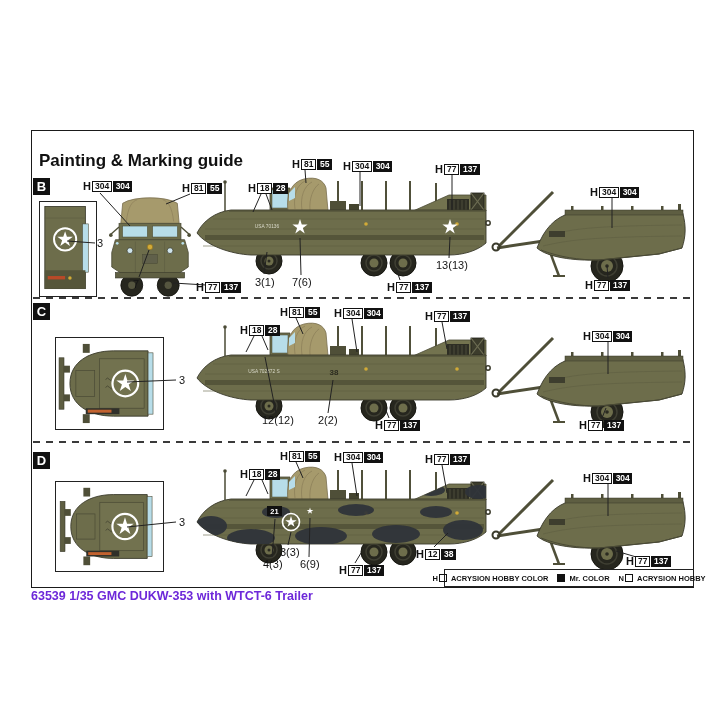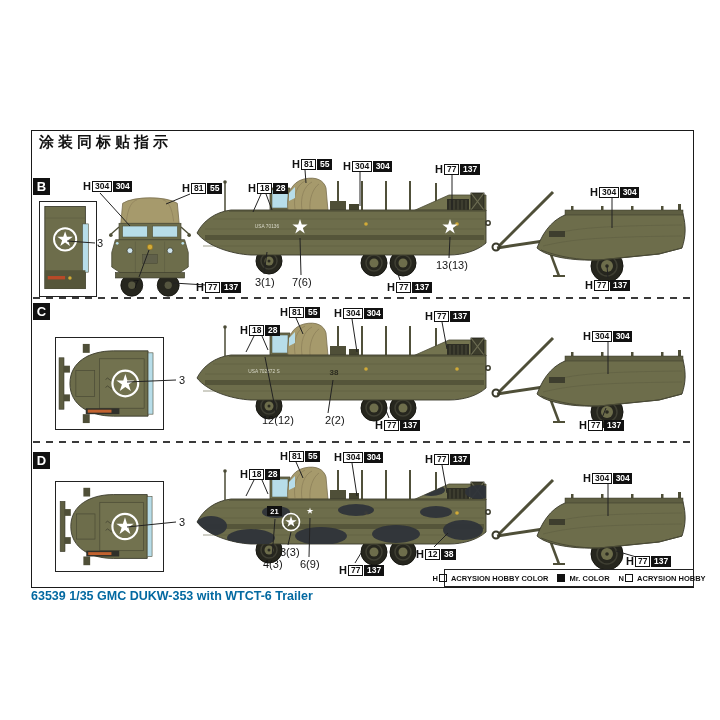--- a/index.html
+++ b/index.html
@@ -14,21 +14,21 @@
   .plabel{position:absolute;display:flex;align-items:center;height:12px;white-space:nowrap;z-index:30;}
   .ph{font-size:11px;font-weight:bold;color:#111;margin-right:1px;}
   .pw{font-size:8.5px;font-weight:bold;color:#111;background:#fff;border:1px solid #111;padding:0 2px;height:9px;line-height:9px;}
   .pb{font-size:8.5px;font-weight:bold;color:#fff;background:#111;padding:0 2.5px;height:11px;line-height:11px;margin-left:1px;}
   .callout{position:absolute;font-size:11px;color:#151515;z-index:30;white-space:nowrap;}
   .leaders{position:absolute;left:0;top:0;z-index:20;pointer-events:none;}
   .legend-box{position:absolute;left:444px;top:569px;width:248px;height:16px;border:1.2px solid #222;display:flex;align-items:center;justify-content:center;gap:9px;font-size:7.5px;font-weight:bold;color:#111;background:#fff;z-index:40;white-space:nowrap;}
   .lg-item{display:flex;align-items:center;gap:1px;}
   .lg-sq{width:6px;height:6px;border:1px solid #111;display:inline-block;}
   .lg-sq.filled{background:#111;}
-  .footer{position:absolute;left:31px;top:589px;font-size:12.5px;font-weight:bold;color:#0369a1;}
+  .footer{position:absolute;left:31px;top:589px;font-size:12.5px;font-weight:bold;color:#6d28d9;}
 </style>
 </head>
 <body>
 
 <div id="sheet">
 
   <svg width="0" height="0" style="position:absolute" aria-hidden="true">
     <defs>
       <g id="star5">
         <polygon points="0,-10 2.23,-3.07 9.51,-3.09 3.61,1.17 5.88,8.09 0,3.8 -5.88,8.09 -3.61,1.17 -9.51,-3.09 -2.23,-3.07"></polygon>
@@ -160,21 +160,21 @@
         <rect x="5" y="70" width="42" height="19" fill="#55553a"></rect>
         <rect x="8" y="76" width="18" height="3.5" fill="#b84a28"></rect>
         <circle cx="31" cy="78" r="1.8" fill="#d2ab37"></circle>
         <circle cx="26" cy="38" r="11.5" fill="none" stroke="#ffffff" stroke-width="2"></circle>
         <use href="#star5" transform="translate(26,38) scale(0.85)" fill="#ffffff"></use>
       </g>
     </defs>
   </svg>
 
   <div class="border-box"></div>
-  <div class="title-zh">涂装同标贴指示</div>
+  <div class="title-en">Painting &amp; Marking guide</div>
   <div class="dash" style="top:297px"></div>
   <div class="dash" style="top:441px"></div>
 
   <div class="badge" style="left:33px;top:178px">B</div>
   <div class="badge" style="left:33px;top:303px">C</div>
   <div class="badge" style="left:33px;top:452px">D</div>
 
   <div class="inset" style="left:39px;top:201px;width:56px;height:94px">
     <svg width="56" height="94" viewBox="0 0 58 96">
         <use href="#panel-side"></use>
@@ -372,21 +372,21 @@
       <span class="pb">137</span>
     </div>
   <div class="plabel" style="left:579px;top:419px">
       <span class="ph">H</span>
       <span class="pw">77</span>
       <span class="pb">137</span>
     </div>
 
   <div class="callout" style="left:179px;top:374px">3</div>
   <div class="callout" style="left:262px;top:414px">12(12)</div>
-  <div class="callout" style="left:325px;top:414px">2(2)</div>
+  <div class="callout" style="left:318px;top:414px">2(2)</div>
 
   <div class="plabel" style="left:240px;top:468px">
       <span class="ph">H</span>
       <span class="pw">18</span>
       <span class="pb">28</span>
     </div>
   <div class="plabel" style="left:280px;top:450px">
       <span class="ph">H</span>
       <span class="pw">81</span>
       <span class="pb">55</span>

